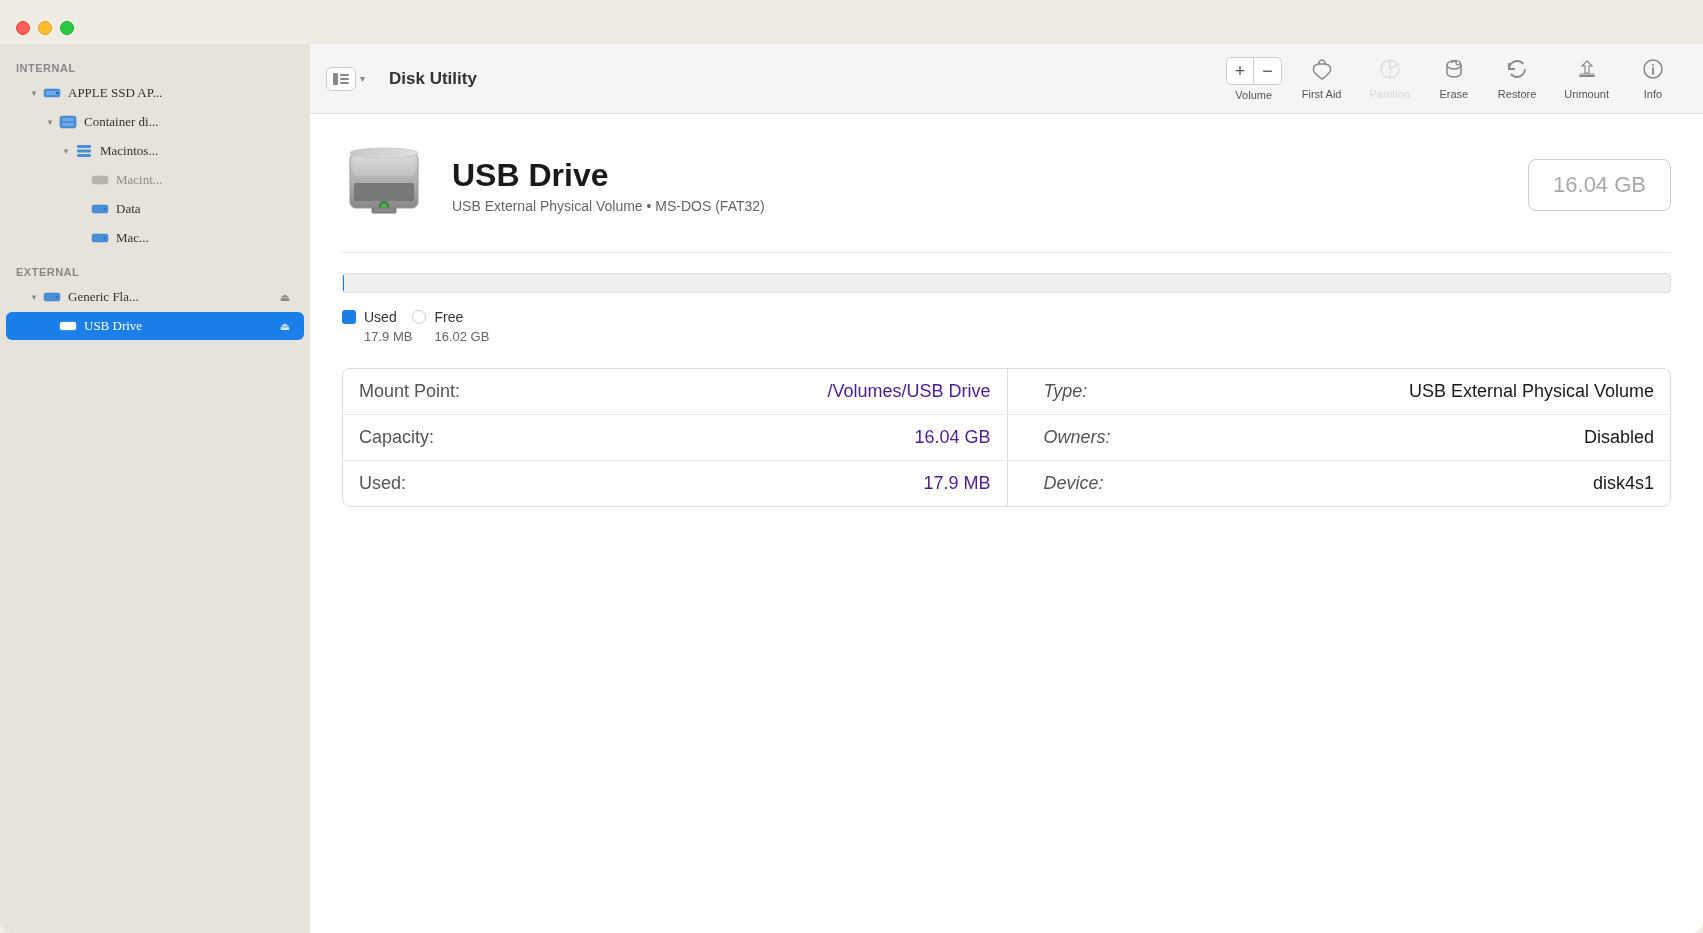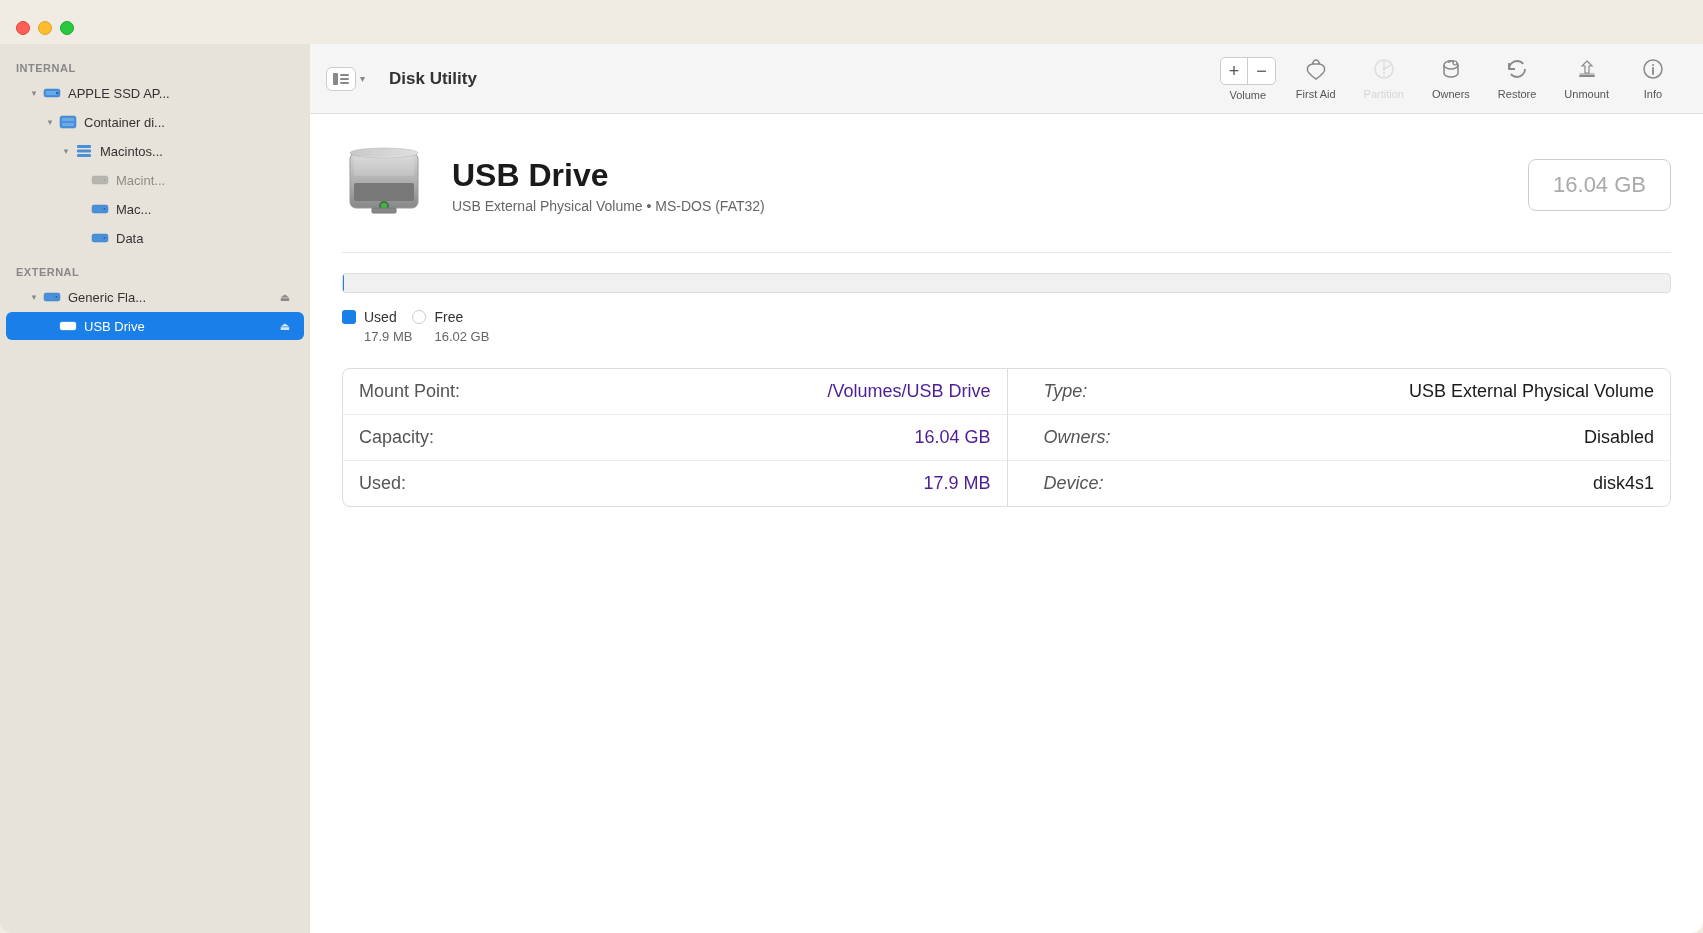--- a/index.html
+++ b/index.html
@@ -99,20 +99,21 @@
       justify-content: center;
       margin-right: 6px;
       flex-shrink: 0;
     }
 
     .sidebar-item .label {
       flex: 1;
       overflow: hidden;
       text-overflow: ellipsis;
       white-space: nowrap;
+      font-family: Liberation Serif, serif;
     }
 
     .sidebar-item .eject-btn {
       width: 18px;
       height: 18px;
       display: flex;
       align-items: center;
       justify-content: center;
       font-size: 11px;
       color: #888;
@@ -421,32 +422,32 @@
     </div>
 
     <div class="sidebar-item indent-4">
       <span class="chevron" style="visibility:hidden">▾</span>
       <span class="icon">
         <svg width="18" height="14" viewBox="0 0 18 14" fill="none">
           <rect x="1" y="3" width="16" height="8" rx="2" fill="#4a90d9" stroke="#3a7bc8" stroke-width="0.5"></rect>
           <circle cx="13.5" cy="7" r="1" fill="#2a60b0"></circle>
         </svg>
       </span>
-      <span class="label">Mac...</span>
+      <span class="label">Data</span>
     </div>
 
     <div class="sidebar-item indent-4">
       <span class="chevron" style="visibility:hidden">▾</span>
       <span class="icon">
         <svg width="18" height="14" viewBox="0 0 18 14" fill="none">
           <rect x="1" y="3" width="16" height="8" rx="2" fill="#4a90d9" stroke="#3a7bc8" stroke-width="0.5"></rect>
           <circle cx="13.5" cy="7" r="1" fill="#2a60b0"></circle>
         </svg>
       </span>
-      <span class="label">Data</span>
+      <span class="label">Mac...</span>
     </div>
 
     <div class="sidebar-section-label" style="margin-top:8px">External</div>
 
     <div class="sidebar-item indent-1">
       <span class="chevron">▾</span>
       <span class="icon">
         <svg width="18" height="14" viewBox="0 0 18 14" fill="none">
           <rect x="1" y="3" width="16" height="8" rx="2" fill="#4a90d9" stroke="#3a7bc8" stroke-width="0.5"></rect>
           <circle cx="13.5" cy="7" r="1" fill="#2a60b0"></circle>
@@ -520,21 +521,21 @@
       <div class="toolbar-action">
         <span class="action-icon">
           <svg width="24" height="24" viewBox="0 0 24 24" fill="none">
             <ellipse cx="12" cy="8" rx="7" ry="4" stroke="#888" stroke-width="1.5" fill="none"></ellipse>
             <path d="M5 8 L5 16 C5 18.2 8.1 20 12 20 C15.9 20 19 18.2 19 16 L19 8" stroke="#888" stroke-width="1.5" fill="none"></path>
             <path d="M10 6 L10 4 L14 4 L14 6" stroke="#888" stroke-width="1.5" fill="none"></path>
             <circle cx="16" cy="6" r="2.5" fill="#888"></circle>
             <path d="M15 5 L17 7 M17 5 L15 7" stroke="white" stroke-width="1.2"></path>
           </svg>
         </span>
-        <span class="action-label">Owners</span>
+        <span class="action-label">Erase</span>
       </div>
 
       <div class="toolbar-action">
         <span class="action-icon">
           <svg width="24" height="24" viewBox="0 0 24 24" fill="none">
             <path d="M4 12 C4 7.6 7.6 4 12 4 C14.4 4 16.6 5 18.2 6.8" stroke="#888" stroke-width="1.8" fill="none"></path>
             <path d="M4 6 L4 12 L10 12" stroke="#888" stroke-width="1.8" fill="none" stroke-linejoin="round"></path>
             <path d="M20 12 C20 16.4 16.4 20 12 20 C9.6 20 7.4 19 5.8 17.2" stroke="#888" stroke-width="1.8" fill="none"></path>
           </svg>
         </span>

